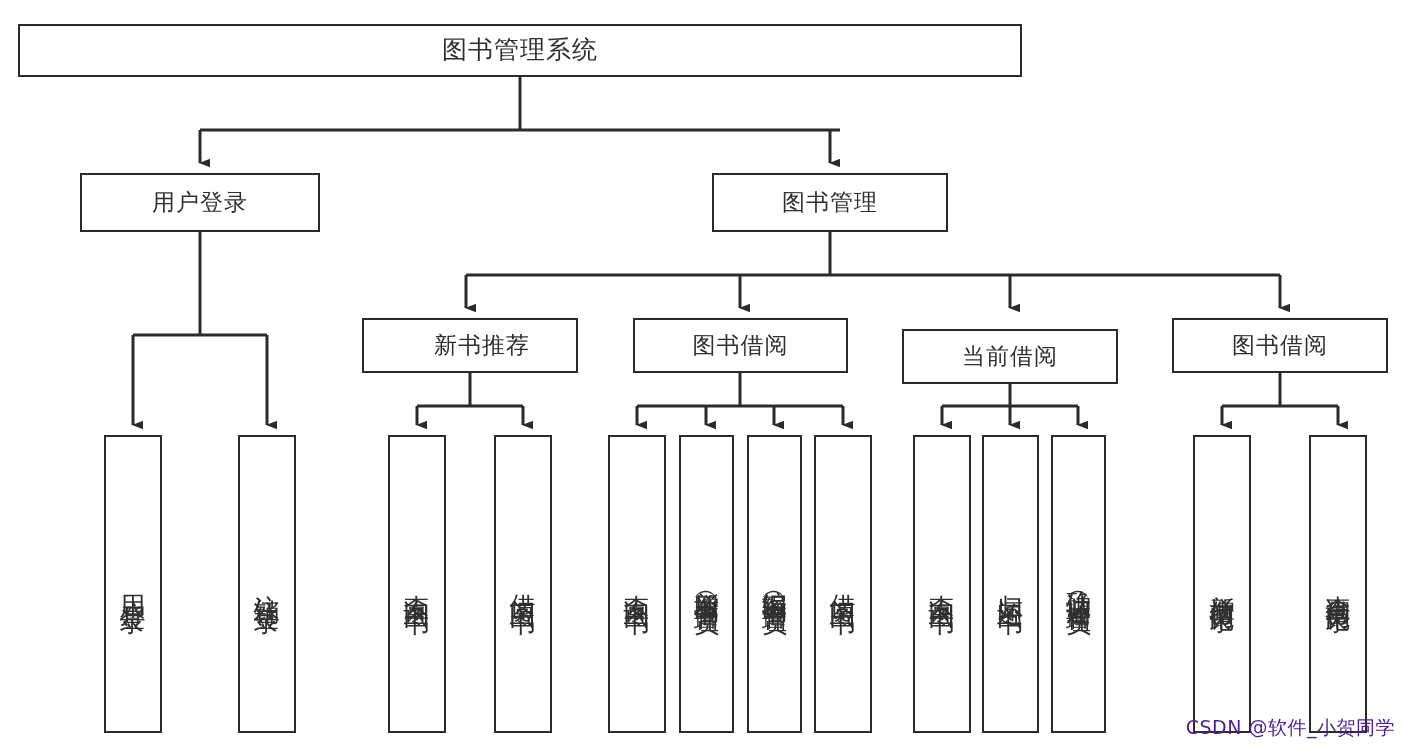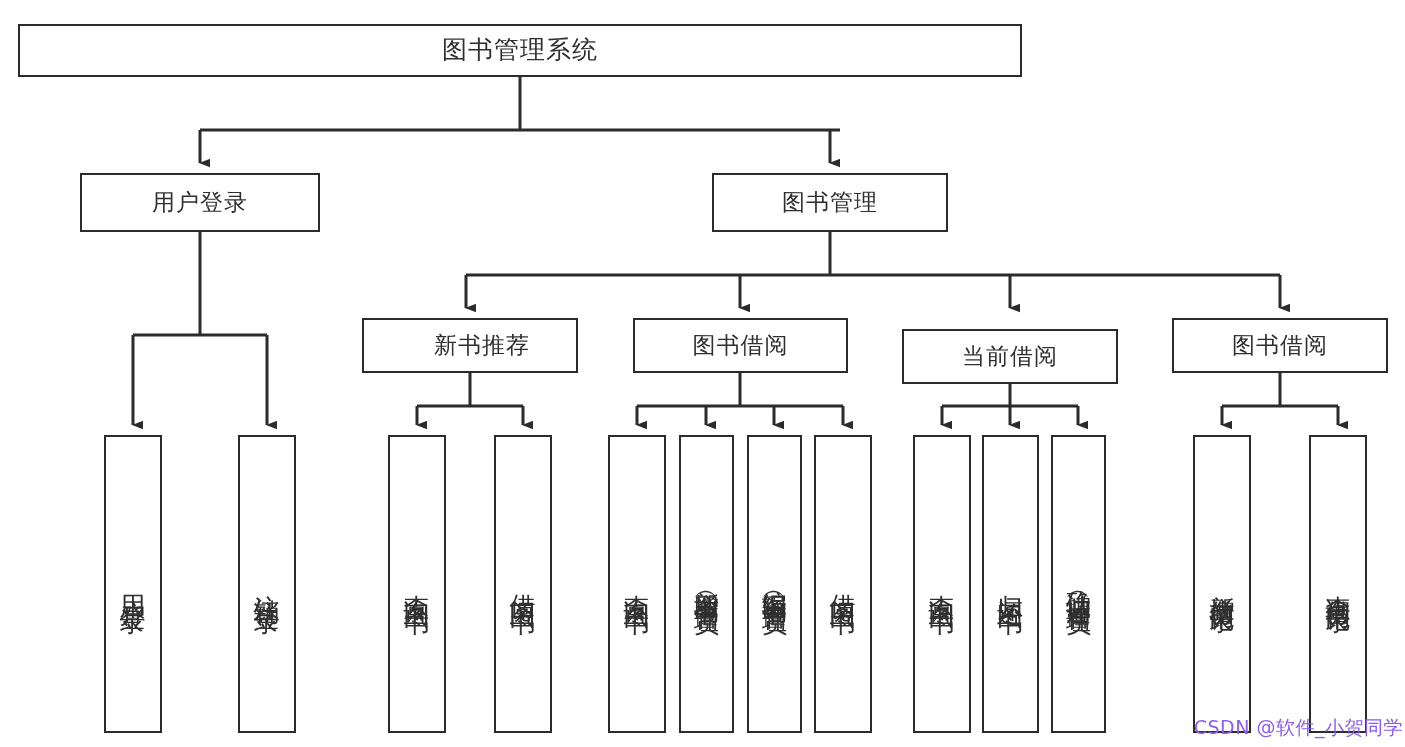--- a/index.html
+++ b/index.html
@@ -60,24 +60,24 @@
     letter-spacing: 5px;
     line-height: 1;
     white-space: nowrap;
   }
   .node-leaf.leaf-long .node-label {
     font-size: 25px;
     letter-spacing: 3px;
   }
   .watermark {
     position: absolute;
-    right: 2px;
+    right: 10px;
     bottom: 6px;
     font-size: 19px;
-    color: #8b5cf6;
+    color: #4c1d95;
     letter-spacing: 0.5px;
     z-index: 3;
     white-space: nowrap;
     text-align: center;
   }
 </style>
 </head>
 <body>
 
 <div id="diagram-root">

